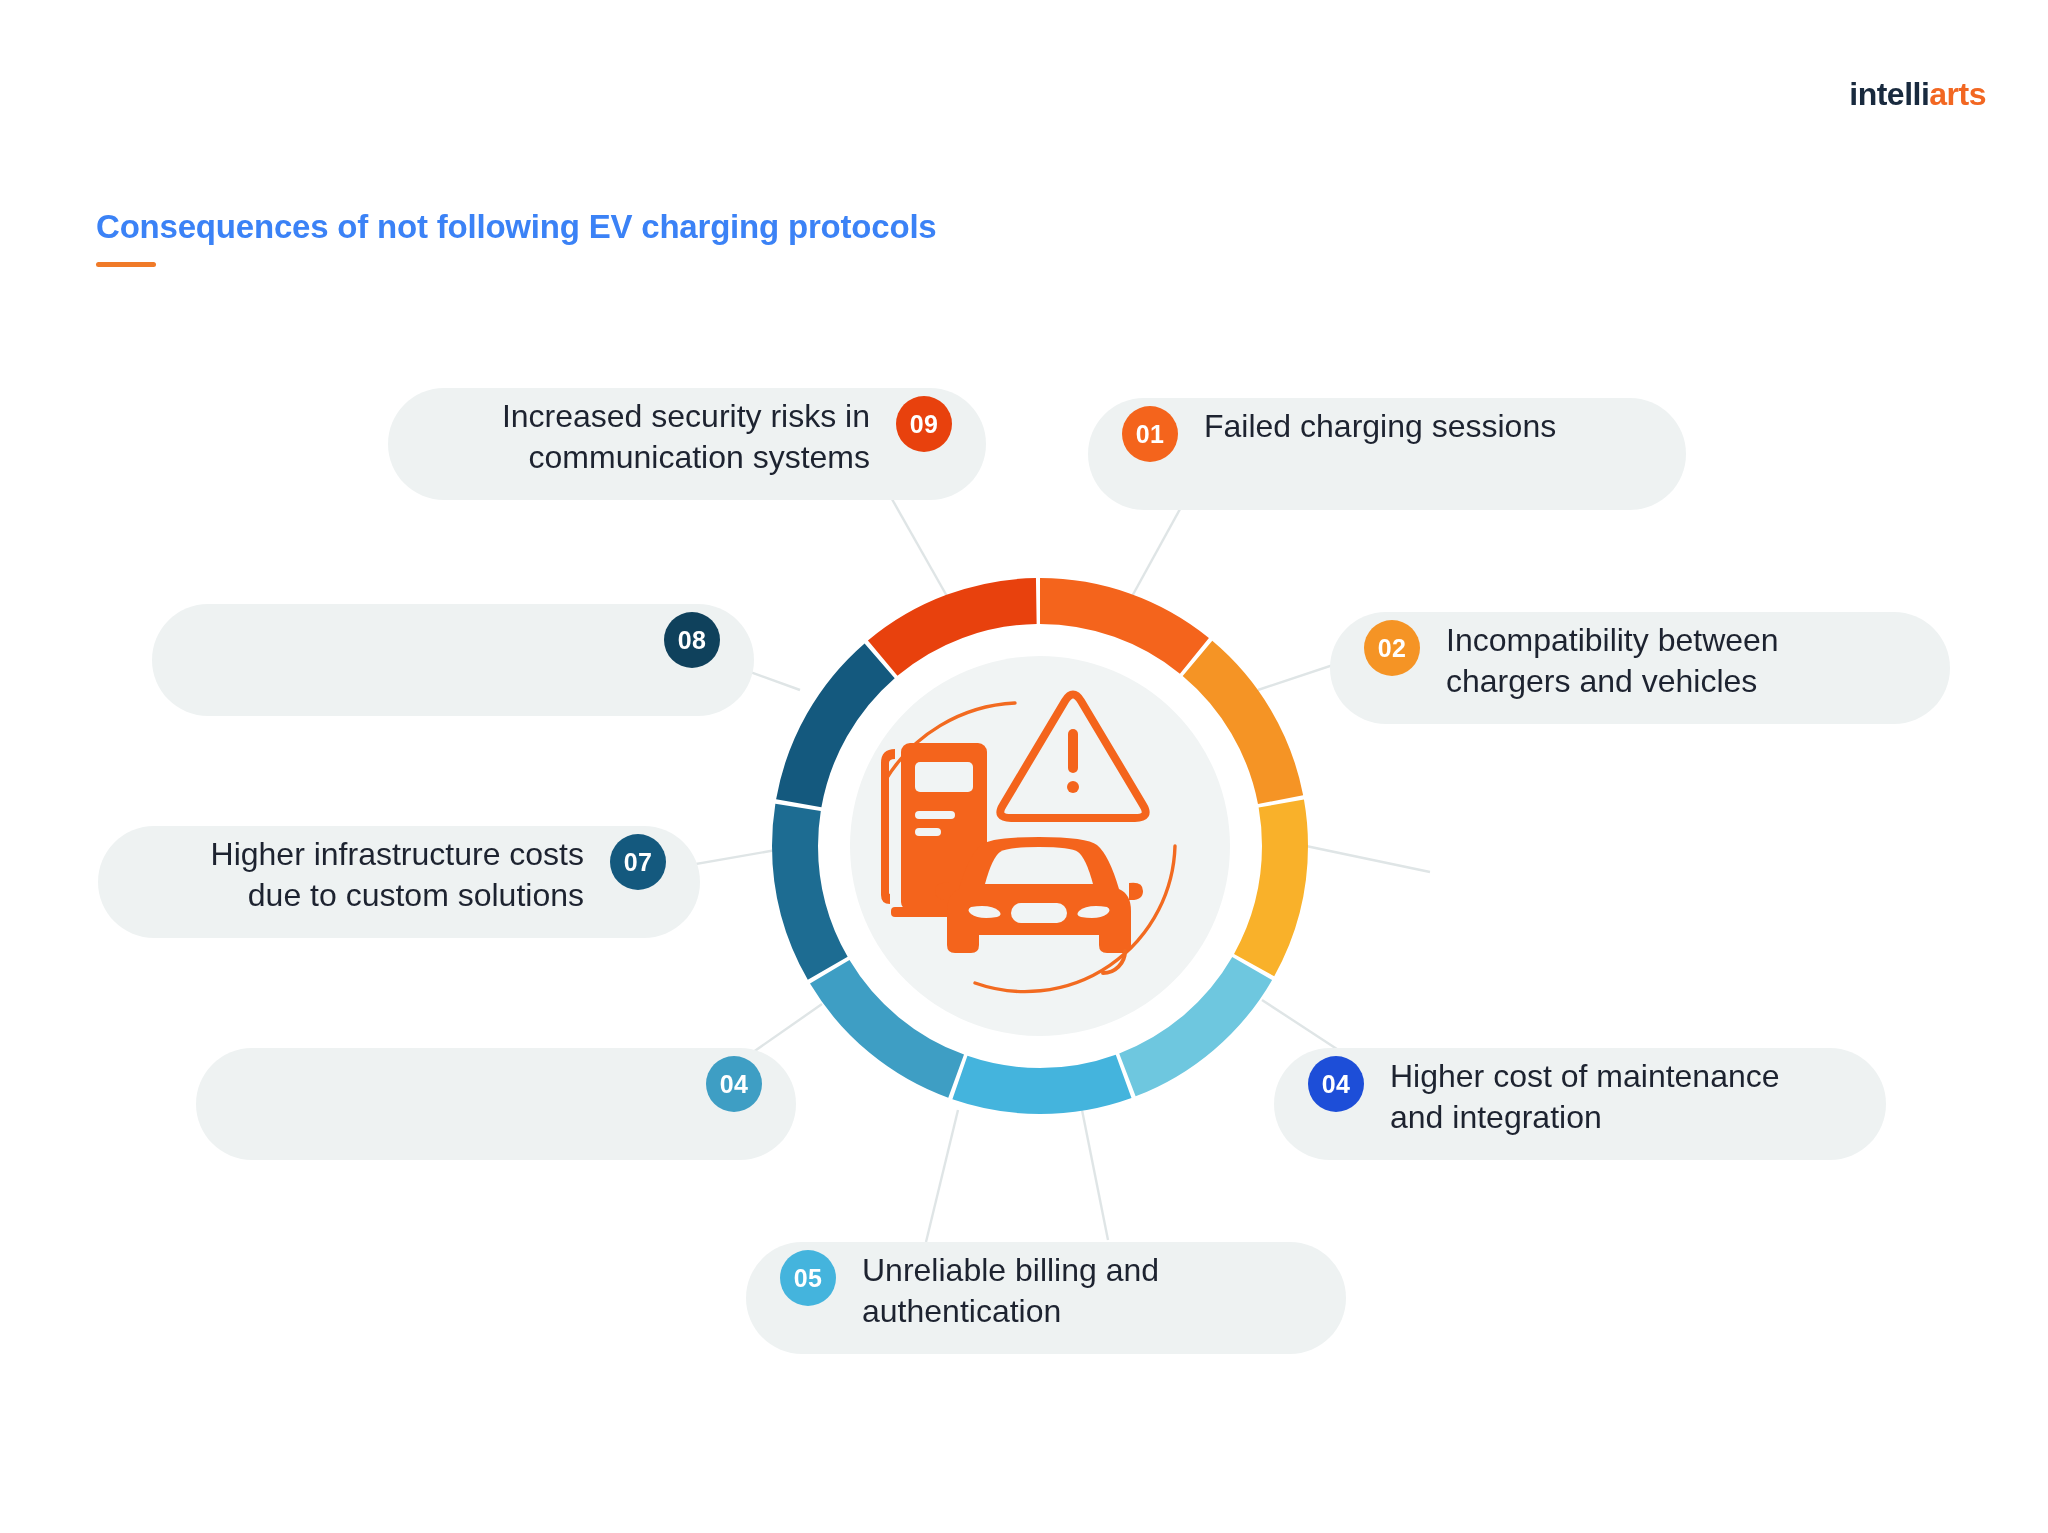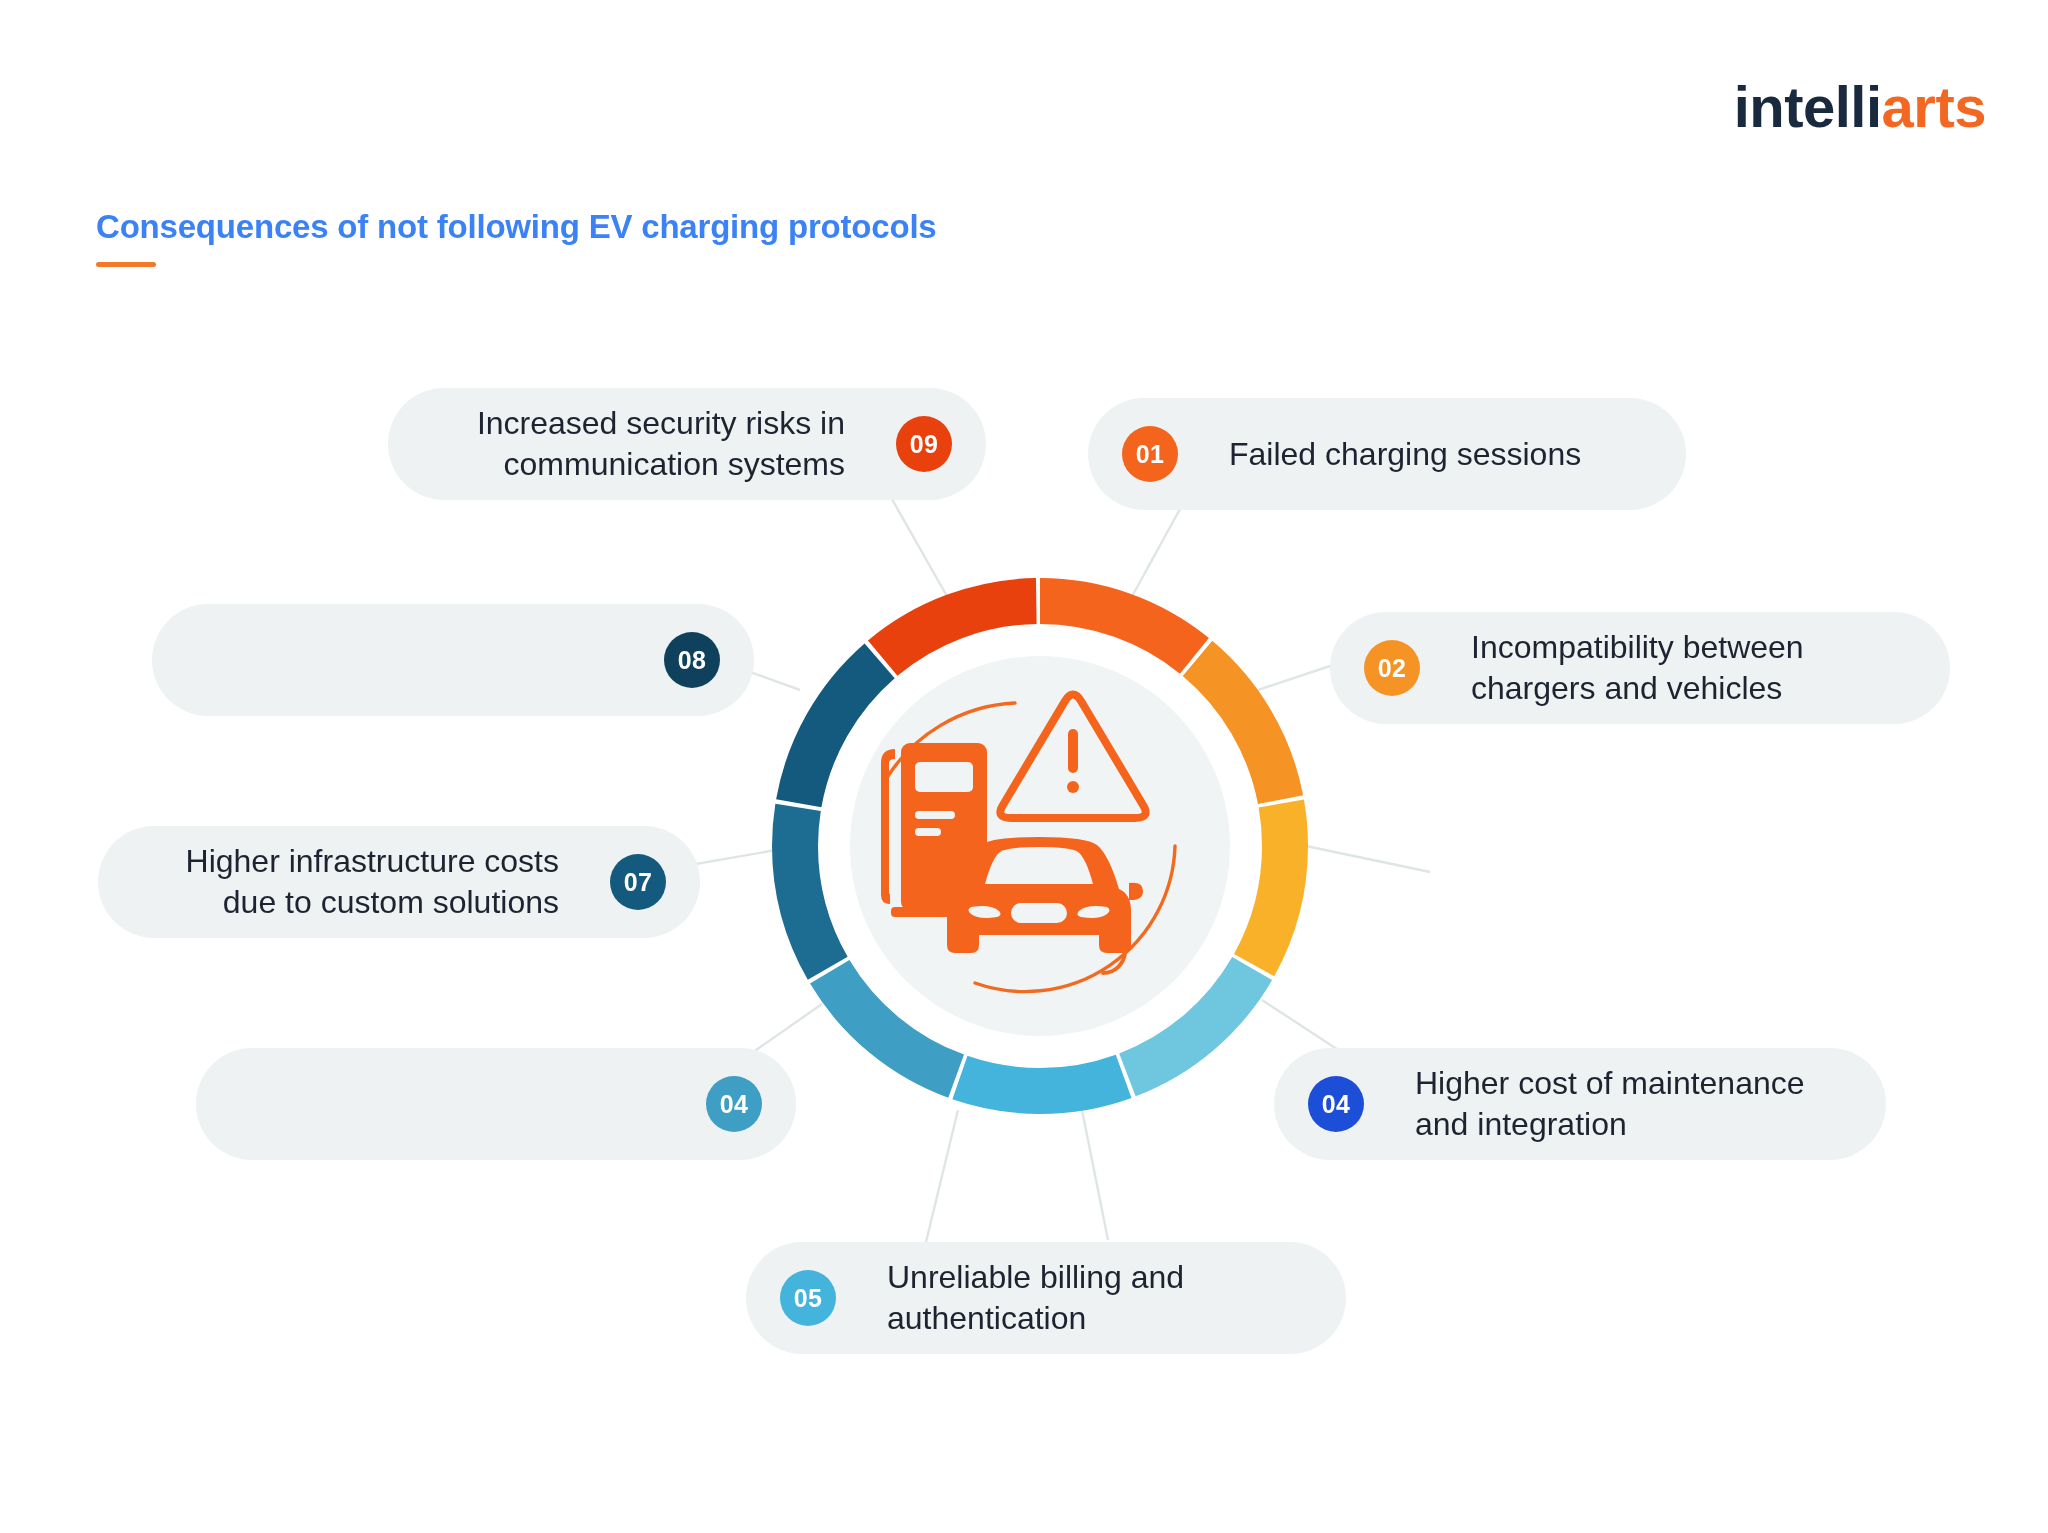--- a/index.html
+++ b/index.html
@@ -7,21 +7,21 @@
     width: 2048px; height: 1533px;
     background: #ffffff;
     font-family: "Liberation Sans", sans-serif;
     overflow: hidden;
   }
   .page { position: relative; width: 2048px; height: 1533px; background: #ffffff; }
 
   
   .logo {
     position: absolute; top: 78px; right: 62px;
-    font-size: 58px; font-weight: 700; letter-spacing: -0.5px;
+    font-size: 32px; font-weight: 700; letter-spacing: -0.5px;
     line-height: 1; white-space: nowrap;
   }
   .logo .lg-dark { color: #192a3e; }
   .logo .lg-orange { color: #f26722; }
 
   
   .title {
     position: absolute; left: 96px; top: 208px;
     font-size: 33px; font-weight: 700; color: #3b82f6;
     letter-spacing: -0.2px; white-space: nowrap;
@@ -57,24 +57,22 @@
     position: absolute; left: 53px; top: 53px;
     width: 430px; height: 430px;
   }
 
   
   .card {
     position: absolute;
     background: #eef2f2;
     border-radius: 56px;
     display: flex;
-    align-items: center;
     padding: 8px 34px;
     min-height: 112px;
-    gap: 25px;
   }
   .card.right { flex-direction: row; text-align: left; }
   .card.left  { flex-direction: row; justify-content: flex-end; text-align: right; }
 
   .badge {
     flex: 0 0 auto;
     width: 56px; height: 56px;
     border-radius: 50%;
     display: flex; align-items: center; justify-content: center;
     color: #ffffff;

